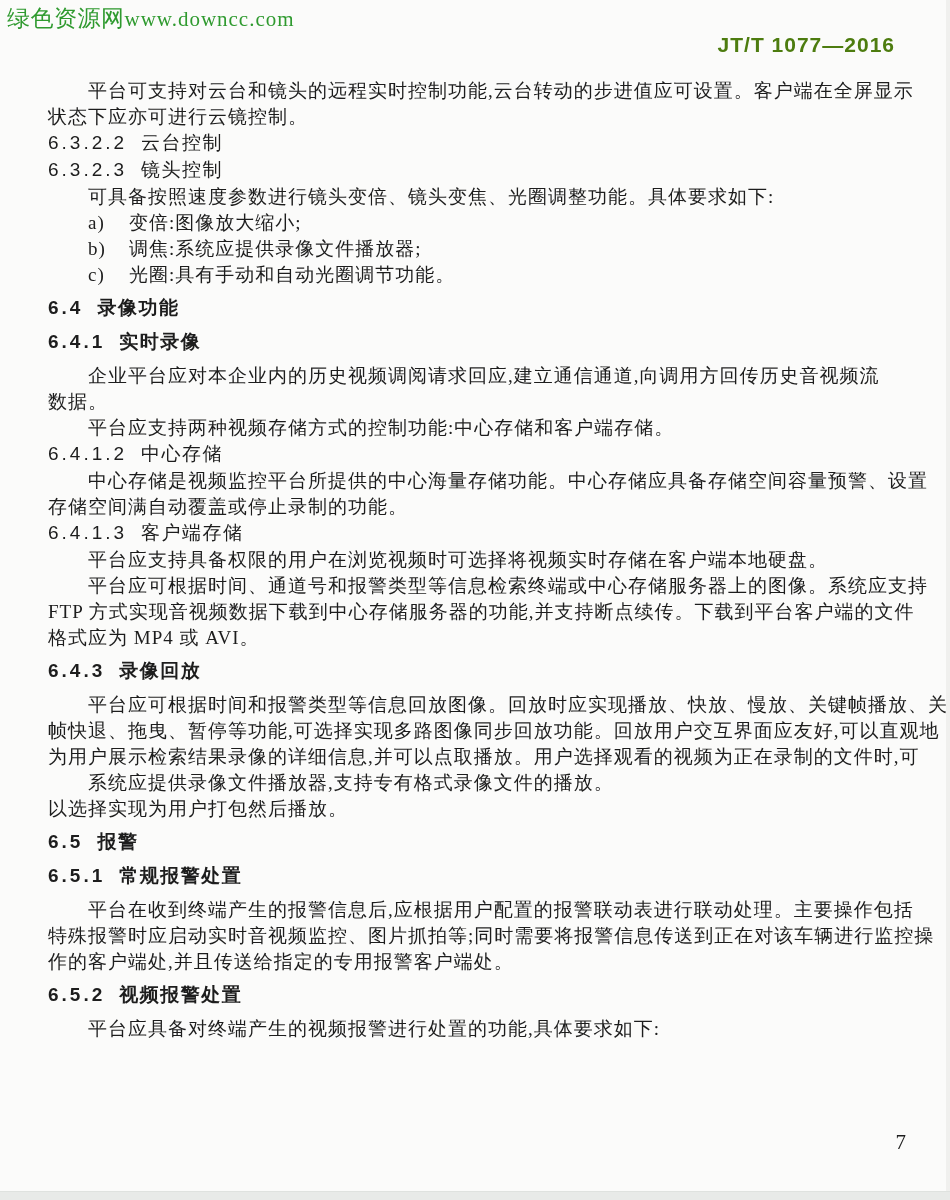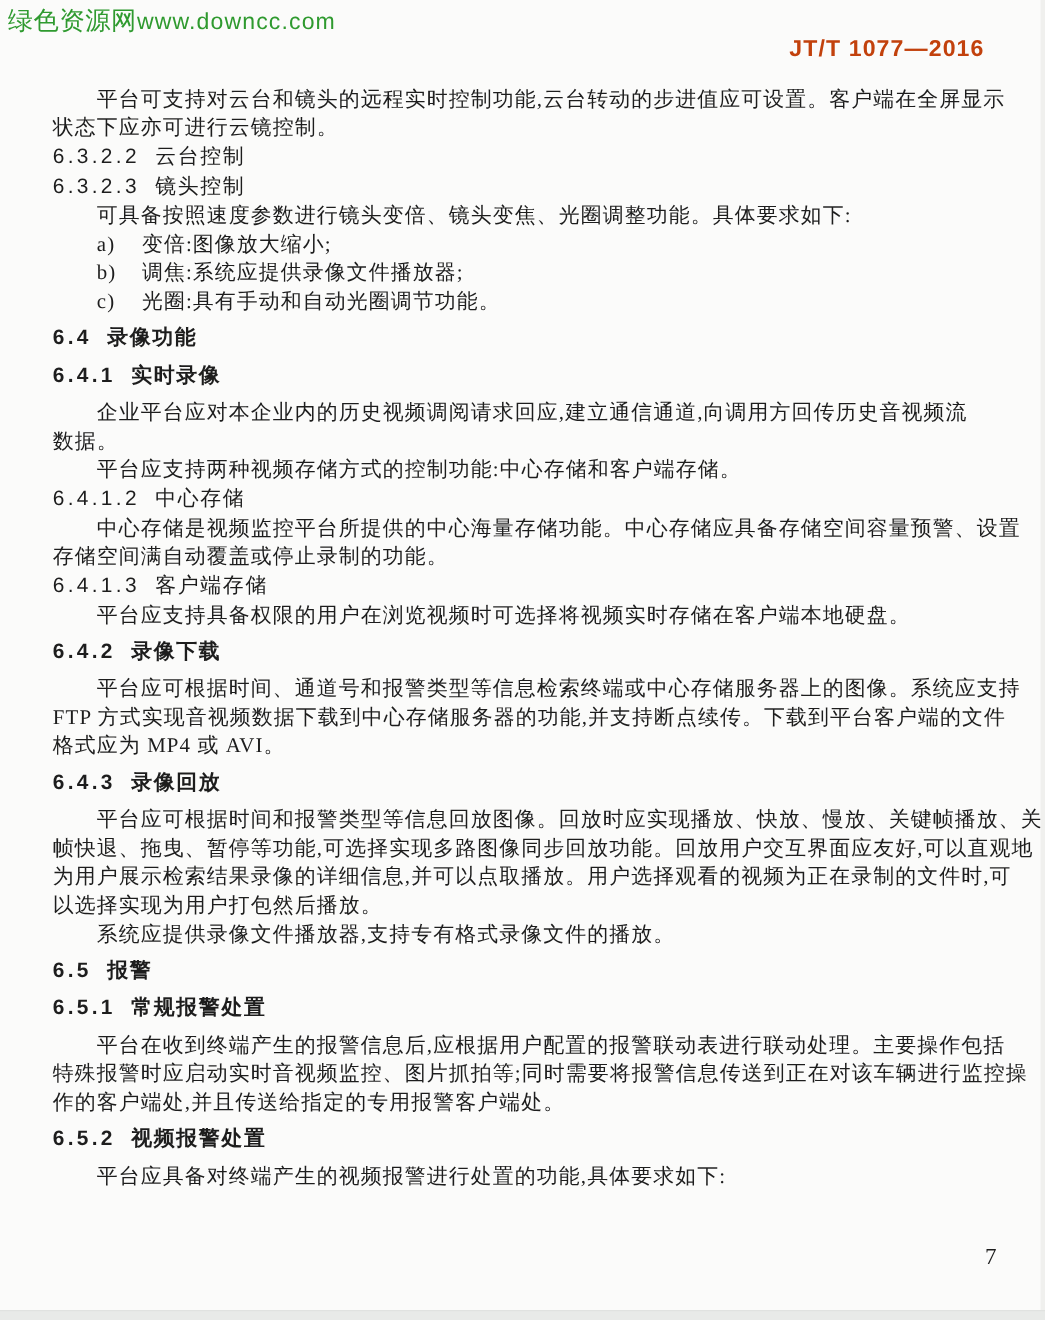--- a/index.html
+++ b/index.html
@@ -13,29 +13,29 @@
   }
   .page { position: absolute; inset: 0; }
 
   .watermark {
     position: absolute; left: 7px; top: 6px;
     font-size: 23px; line-height: 26px;
     color: #2f9a2f; letter-spacing: 0.5px;
     white-space: nowrap;
   }
   .watermark .wm-url {
-    font-family: Liberation Sans, sans-serif;
+    font-family: Liberation Serif, serif;
     font-size: 21px; letter-spacing: 1px;
   }
 
   .doc-code {
     position: absolute; top: 33px; right: 55px;
     font-family: "Liberation Sans", "DejaVu Sans", sans-serif;
     font-weight: bold; font-size: 21px; letter-spacing: 1px;
-    color: #c2410c;
+    color: #4d7c0f;
   }
 
   .doc-body {
     position: absolute; top: 78px; left: 48px; right: 62px;
   }
   .line {
     font-size: 19px; line-height: 26px; letter-spacing: 1px;
     white-space: nowrap;
   }
   .line.indent { text-indent: 40px; }
@@ -98,30 +98,29 @@
       <div class="heading lv2"><span class="num">6.4</span><span class="title">录像功能</span></div>
       <div class="heading lv3"><span class="num">6.4.1</span><span class="title">实时录像</span></div>
       <div class="line indent">企业平台应对本企业内的历史视频调阅请求回应,建立通信通道,向调用方回传历史音视频流</div>
       <div class="line">数据。</div>
       <div class="line indent">平台应支持两种视频存储方式的控制功能:中心存储和客户端存储。</div>
       <div class="heading lv4"><span class="num">6.4.1.2</span><span class="title">中心存储</span></div>
       <div class="line indent">中心存储是视频监控平台所提供的中心海量存储功能。中心存储应具备存储空间容量预警、设置</div>
       <div class="line">存储空间满自动覆盖或停止录制的功能。</div>
       <div class="heading lv4"><span class="num">6.4.1.3</span><span class="title">客户端存储</span></div>
       <div class="line indent">平台应支持具备权限的用户在浏览视频时可选择将视频实时存储在客户端本地硬盘。</div>
-      <div class="heading lv3"><span class="num">6.4.2</span><span class="title">录像下载</span></div>
       <div class="line indent">平台应可根据时间、通道号和报警类型等信息检索终端或中心存储服务器上的图像。系统应支持</div>
       <div class="line">FTP 方式实现音视频数据下载到中心存储服务器的功能,并支持断点续传。下载到平台客户端的文件</div>
       <div class="line">格式应为 MP4 或 AVI。</div>
       <div class="heading lv3"><span class="num">6.4.3</span><span class="title">录像回放</span></div>
       <div class="line indent">平台应可根据时间和报警类型等信息回放图像。回放时应实现播放、快放、慢放、关键帧播放、关键</div>
       <div class="line">帧快退、拖曳、暂停等功能,可选择实现多路图像同步回放功能。回放用户交互界面应友好,可以直观地</div>
       <div class="line">为用户展示检索结果录像的详细信息,并可以点取播放。用户选择观看的视频为正在录制的文件时,可</div>
+      <div class="line indent">系统应提供录像文件播放器,支持专有格式录像文件的播放。</div>
       <div class="line">以选择实现为用户打包然后播放。</div>
-      <div class="line indent">系统应提供录像文件播放器,支持专有格式录像文件的播放。</div>
       <div class="heading lv2"><span class="num">6.5</span><span class="title">报警</span></div>
       <div class="heading lv3"><span class="num">6.5.1</span><span class="title">常规报警处置</span></div>
       <div class="line indent">平台在收到终端产生的报警信息后,应根据用户配置的报警联动表进行联动处理。主要操作包括</div>
       <div class="line">特殊报警时应启动实时音视频监控、图片抓拍等;同时需要将报警信息传送到正在对该车辆进行监控操</div>
       <div class="line">作的客户端处,并且传送给指定的专用报警客户端处。</div>
       <div class="heading lv3"><span class="num">6.5.2</span><span class="title">视频报警处置</span></div>
       <div class="line indent">平台应具备对终端产生的视频报警进行处置的功能,具体要求如下:</div>
     </main>
 
   <div class="page-num">7</div>

